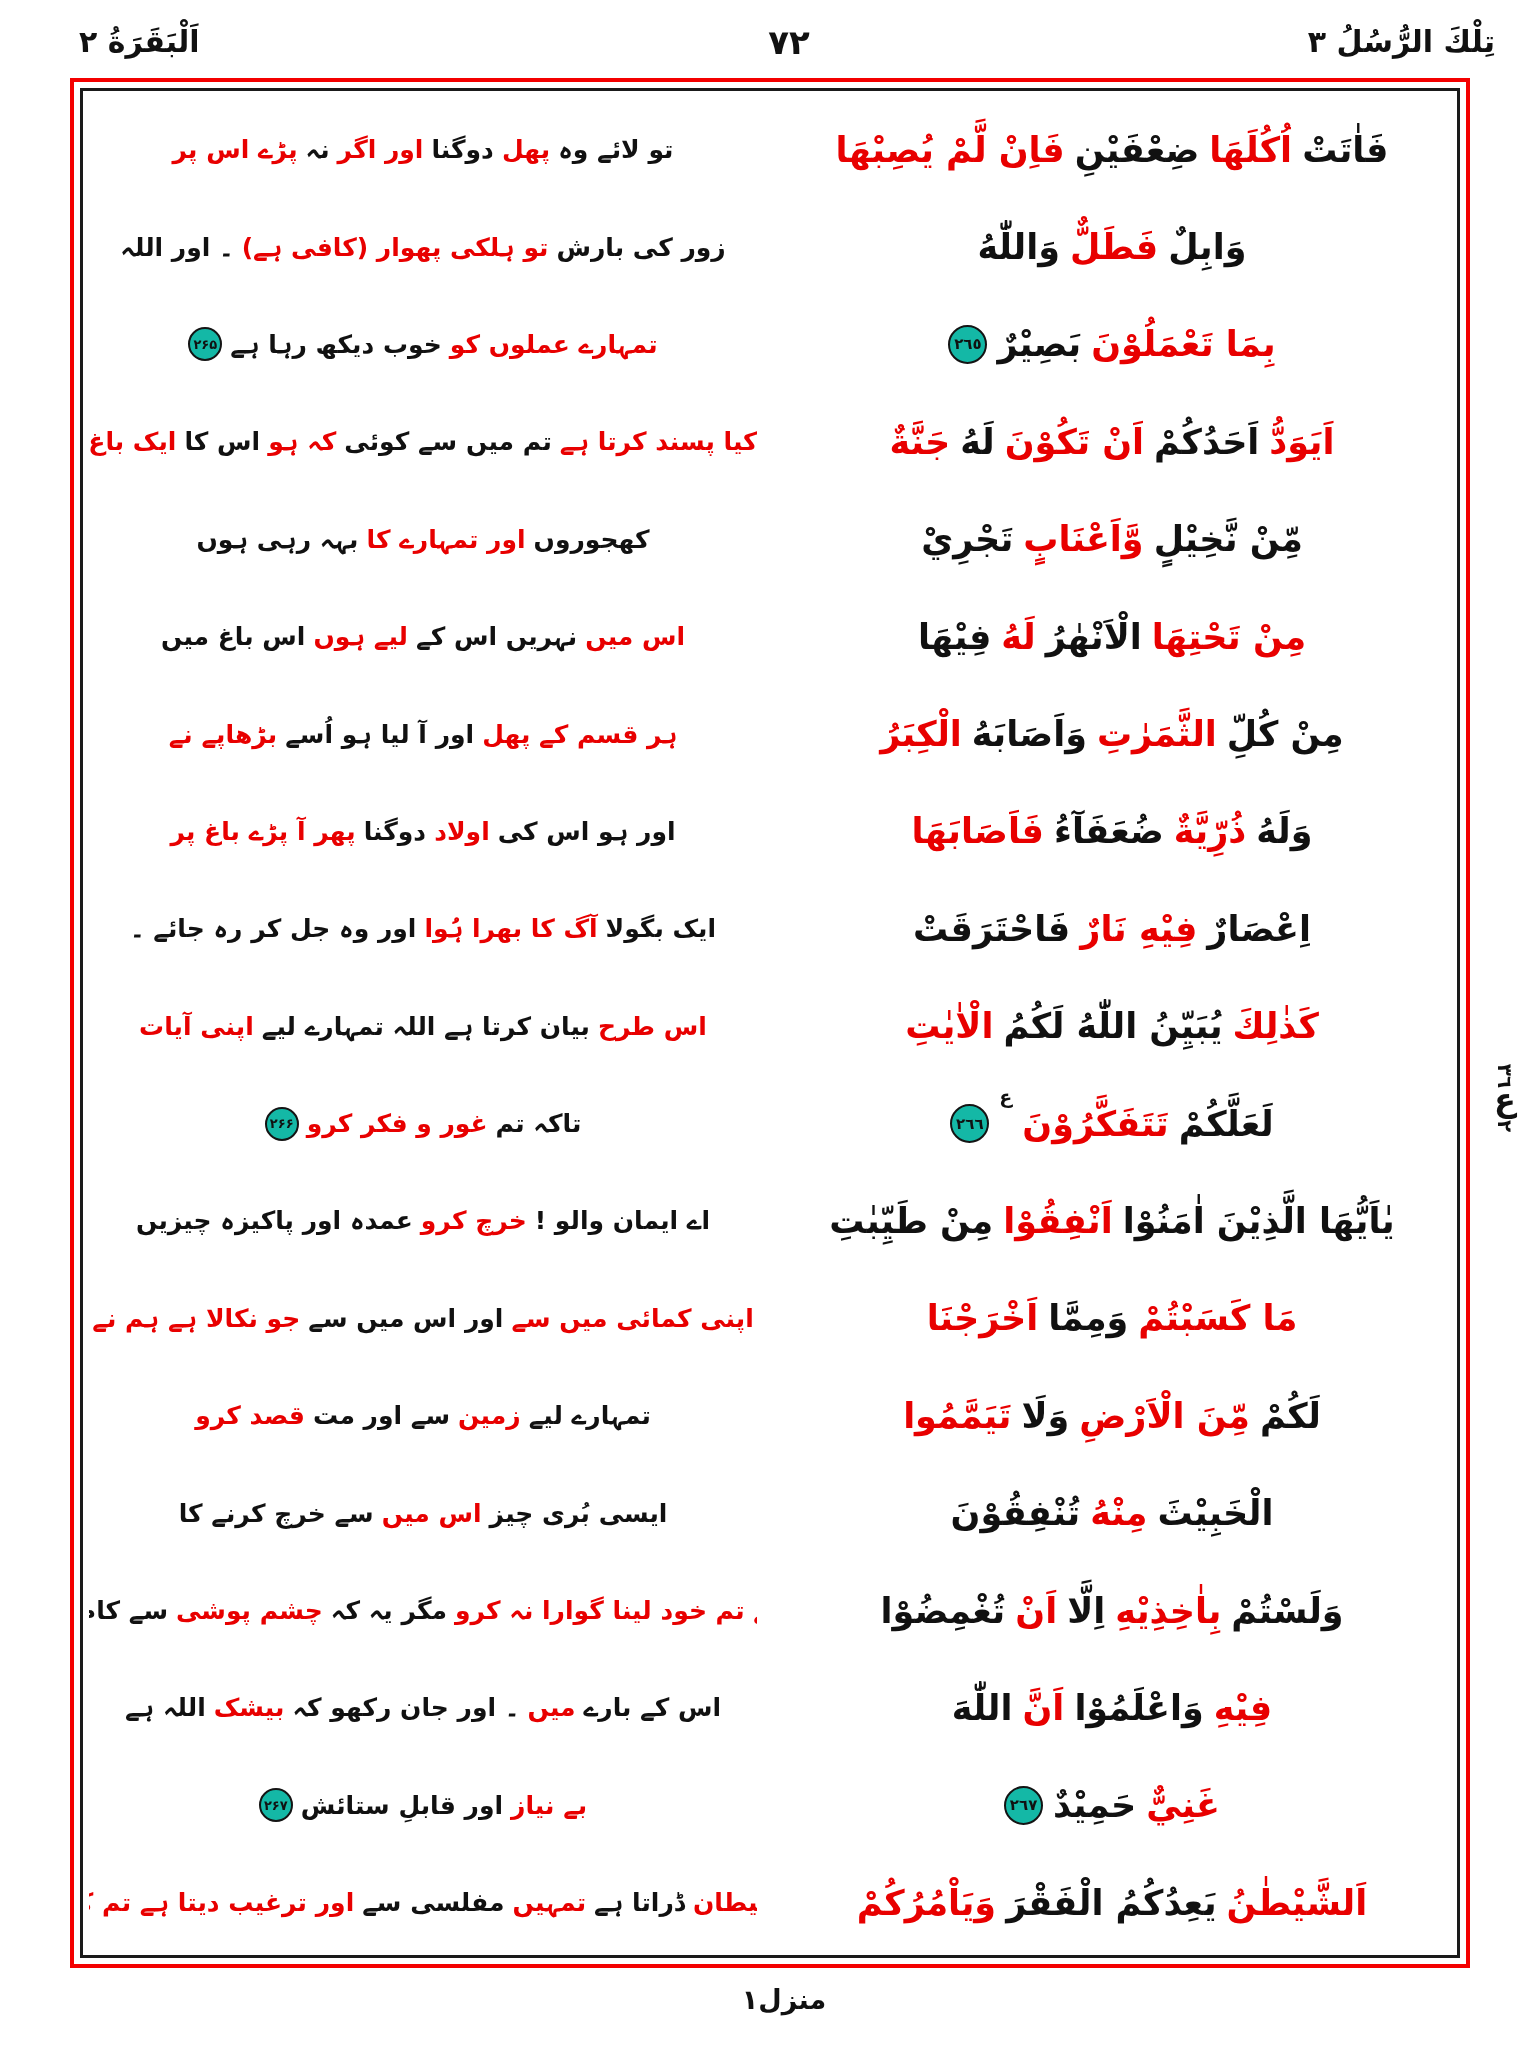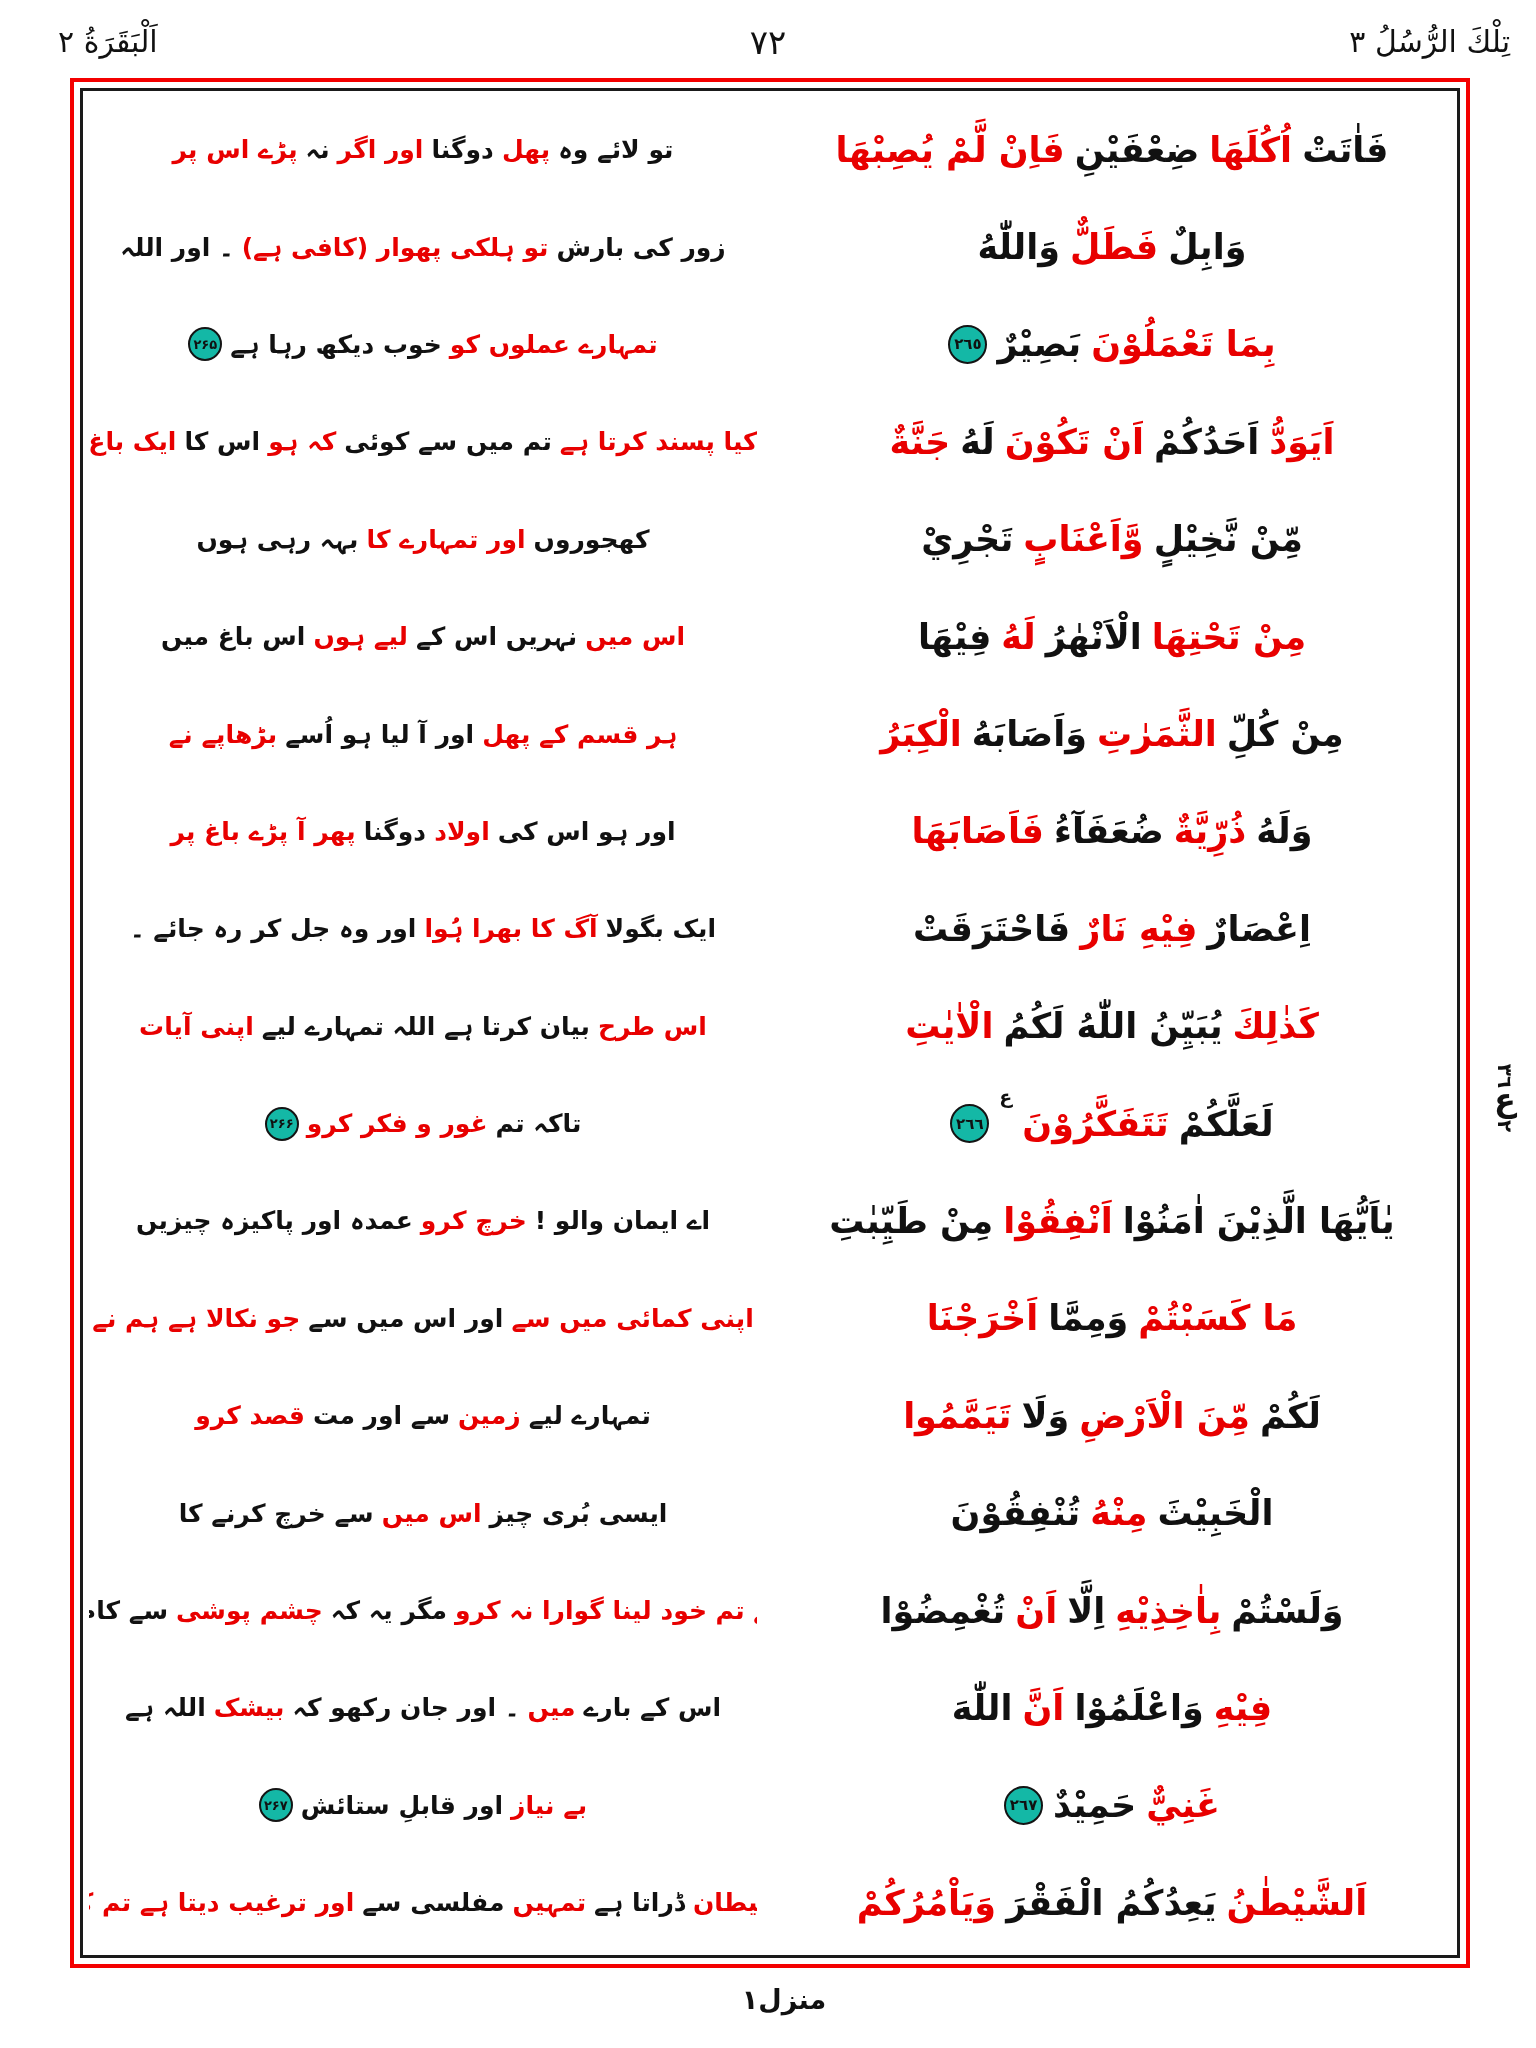--- a/index.html
+++ b/index.html
@@ -12,29 +12,30 @@
     width:1536px;height:2048px;
     background:#ffffff;
     font-family:"DejaVu Sans",sans-serif;
     position:relative;
     overflow:hidden;
     color:var(--ink);
   }
   
   .hdr-item{
     position:absolute;
-    font-weight:normal;
+    font-weight:bold;
     font-size:30px;
     color:var(--ink);
     direction:rtl;
     white-space:nowrap;
+    margin-left:21px;
   }
   .hdr-left{left:58px;top:24px;}
   .hdr-center{left:50%;top:22px;transform:translateX(-50%);font-size:34px;text-align:right;}
-  .hdr-right{right:26px;top:24px;}
+  .hdr-right{right:41px;top:24px;}
   
   .frame-outer{
     position:absolute;
     left:70px;top:78px;
     width:1400px;height:1890px;
     border:4px solid var(--border-red);
     box-sizing:border-box;
     background:#ffffff;
   }
   .frame-inner{

